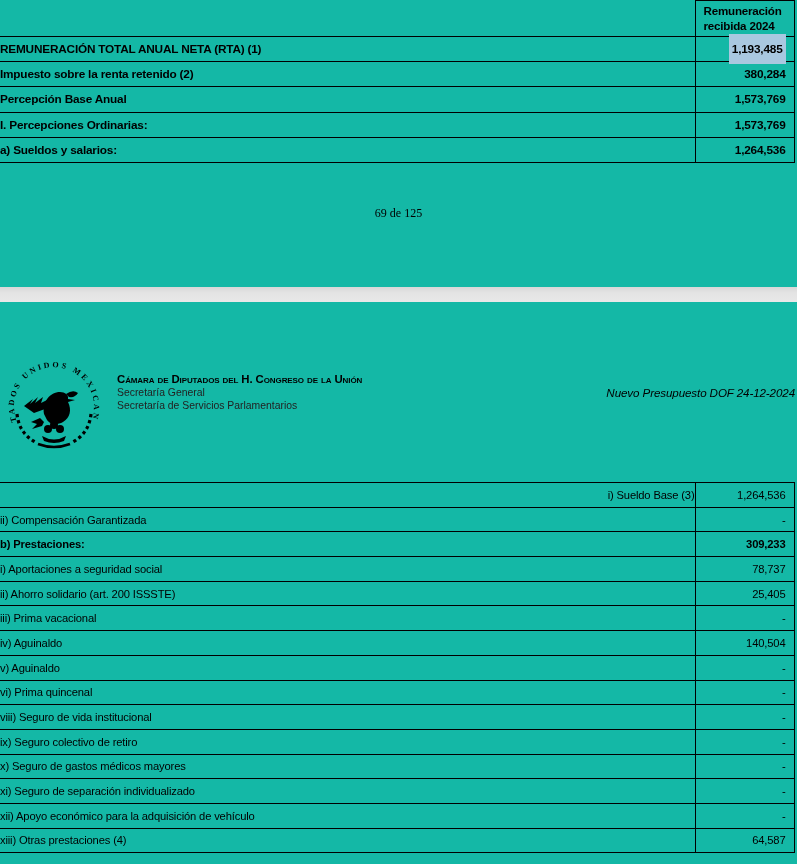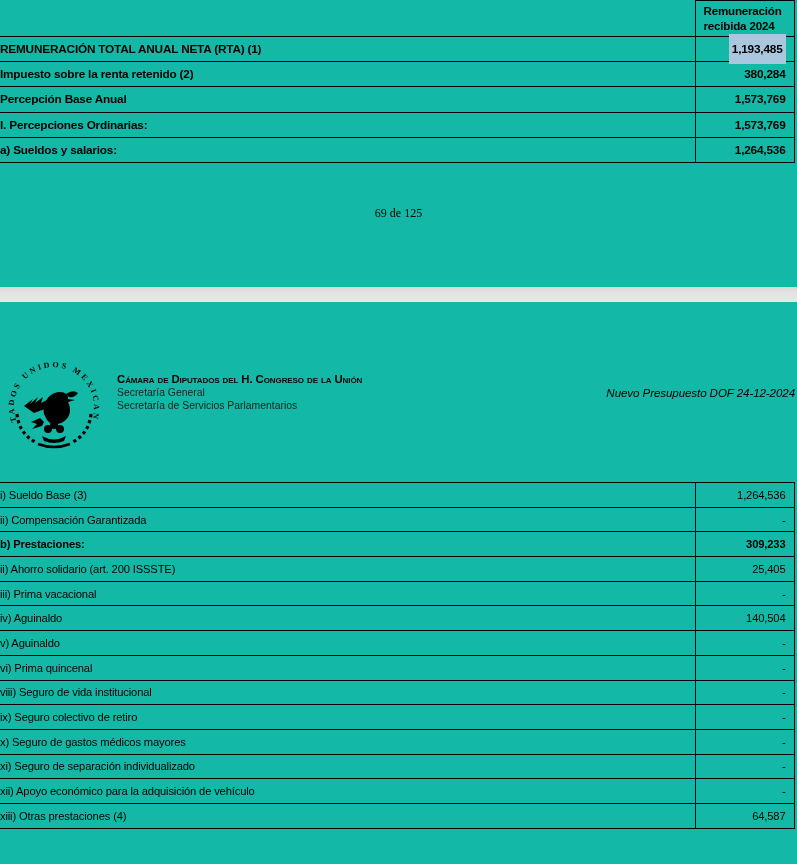--- a/index.html
+++ b/index.html
@@ -56,21 +56,21 @@
   .subline{font-size:10.4px;line-height:13px;color:#222;}
   .docref{font-style:italic;font-size:11.6px;white-space:nowrap;letter-spacing:-0.1px;}
 
   
   .t2{position:absolute;top:482px;left:0;width:794px;}
   .t2 td{padding:0;vertical-align:middle;}
   .t2 tbody td{
     border-bottom:1.6px solid #000;height:23.7px;
     font-size:11.2px;letter-spacing:-0.15px;
   }
-  .t2 tbody tr:first-child td{border-top:1.6px solid #000;}
+  .t2 tbody tr:first-child td{border-top:1.6px solid #000;text-align:right;}
   .t2 .val{border-left:1.4px solid #000;border-right:1.4px solid #000;text-align:right;padding-right:8px;}
   .indB{padding-left:90px;}
   .indI{padding-left:117px;}
   .boldrow td{font-weight:bold;}
 </style>
 </head>
 <body>
 
 <div class="screen">
 
@@ -160,20 +160,24 @@
       </tr>
       <tr>
         <td class="indI">ii) Compensación Garantizada</td>
         <td class="val">-</td>
       </tr>
       <tr class="boldrow">
         <td class="indB">b) Prestaciones:</td>
         <td class="val">309,233</td>
       </tr>
       <tr>
+        <td class="indI">i) Aportaciones a seguridad social</td>
+        <td class="val">78,737</td>
+      </tr>
+      <tr>
         <td class="indI">ii) Ahorro solidario (art. 200 ISSSTE)</td>
         <td class="val">25,405</td>
       </tr>
       <tr>
         <td class="indI">iii) Prima vacacional</td>
         <td class="val">-</td>
       </tr>
       <tr>
         <td class="indI">iv) Aguinaldo</td>
         <td class="val">140,504</td>

